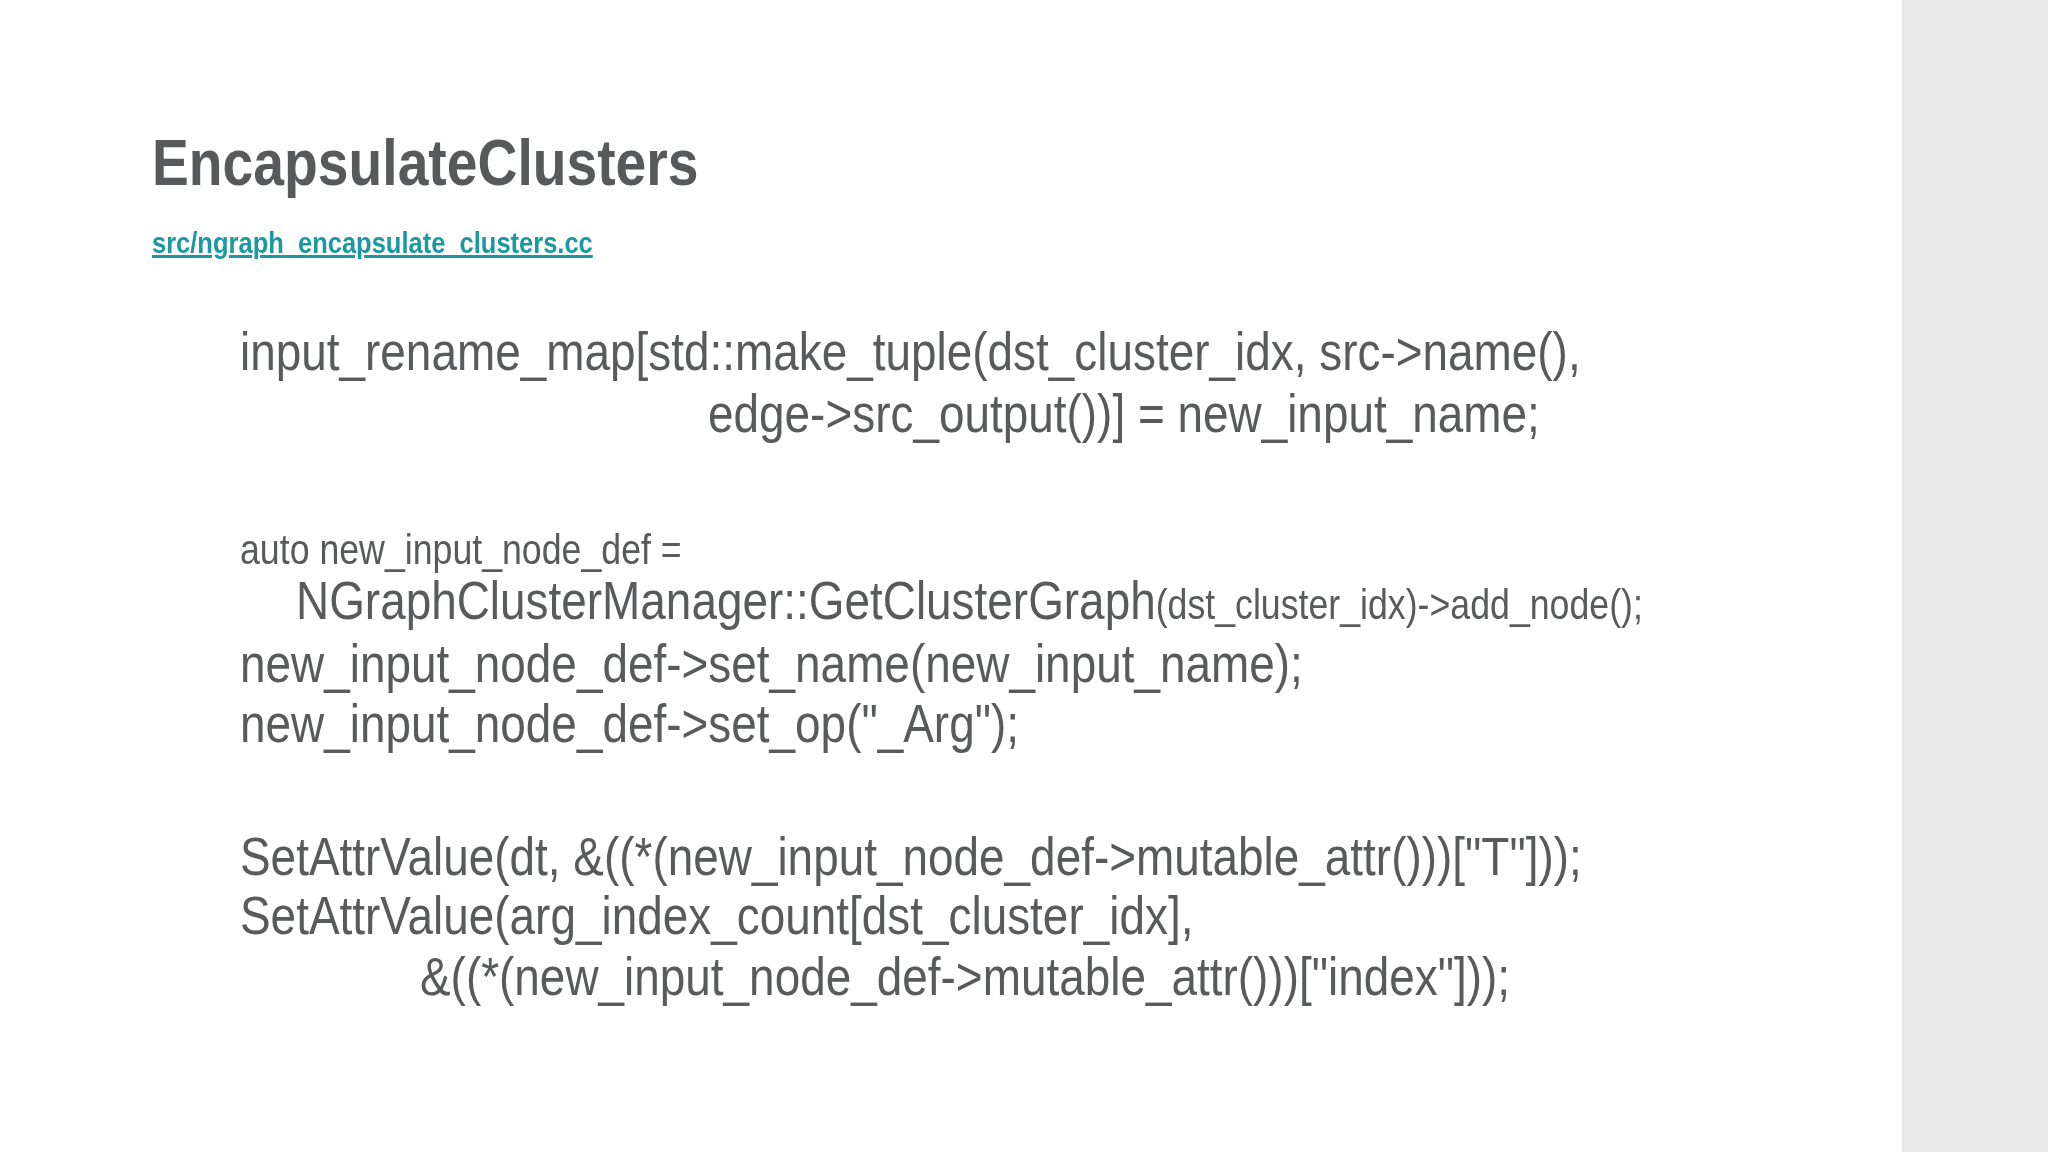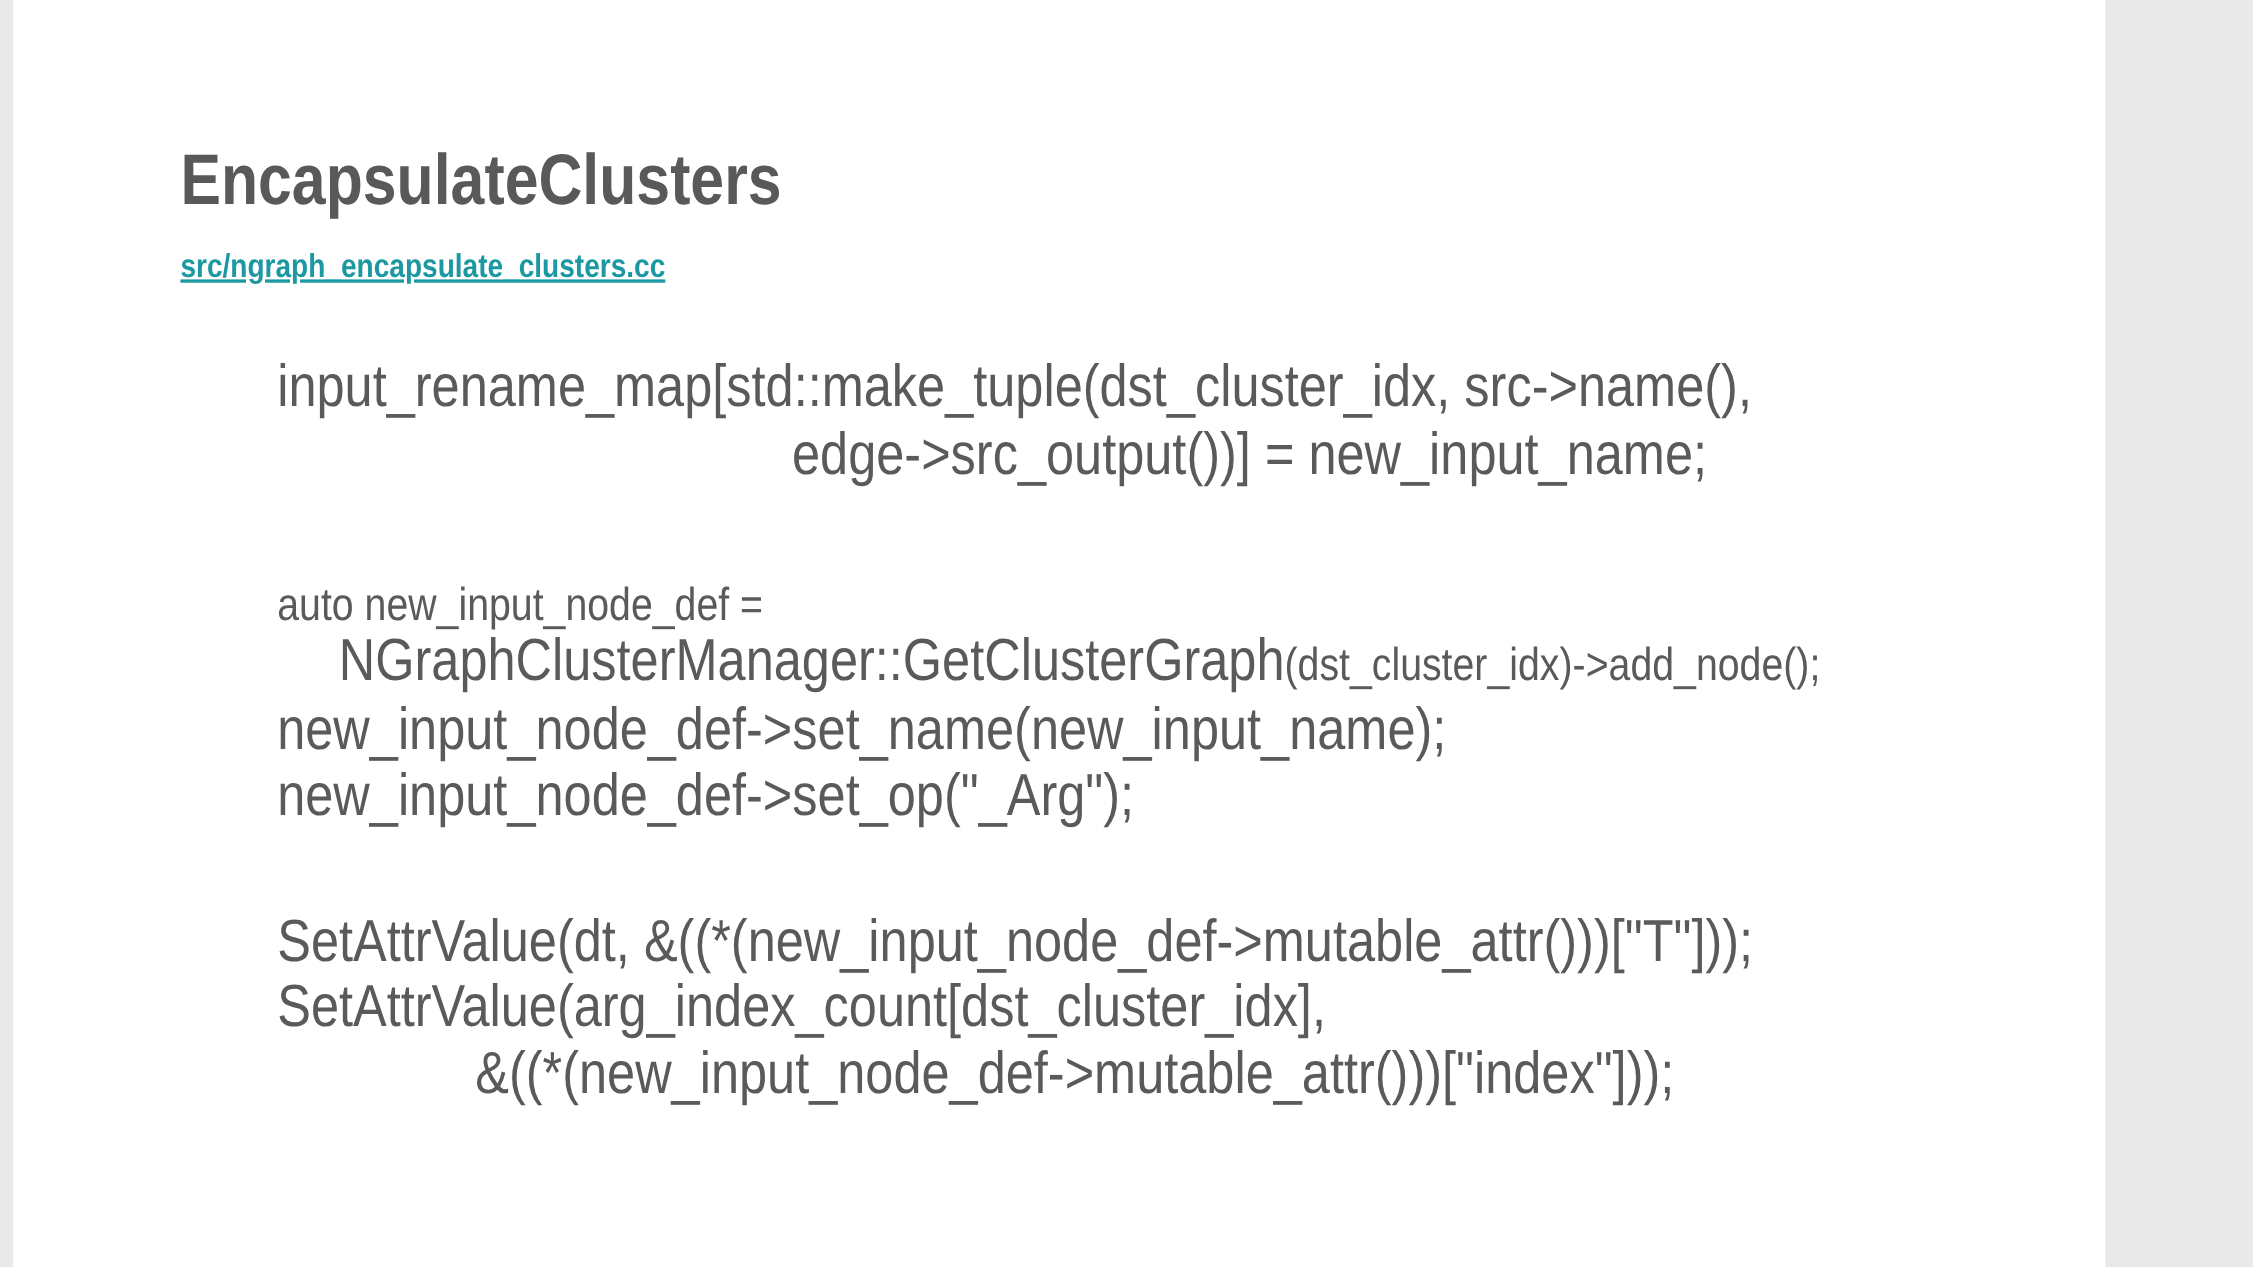--- a/index.html
+++ b/index.html
@@ -12,21 +12,20 @@
   body{
     background:#e9e9e9;
     font-family:"Liberation Sans","DejaVu Sans",sans-serif;
   }
   .slide{
     position:relative;
     width:1902px;
     height:1152px;
     background:var(--bg);
     overflow:hidden;
-    margin-left:12px;
   }
   .condensed{
     transform:scaleX(0.85);
     transform-origin:left top;
     white-space:pre;
     line-height:1;
     display:block;
   }
   .slide-title{
     position:absolute;

